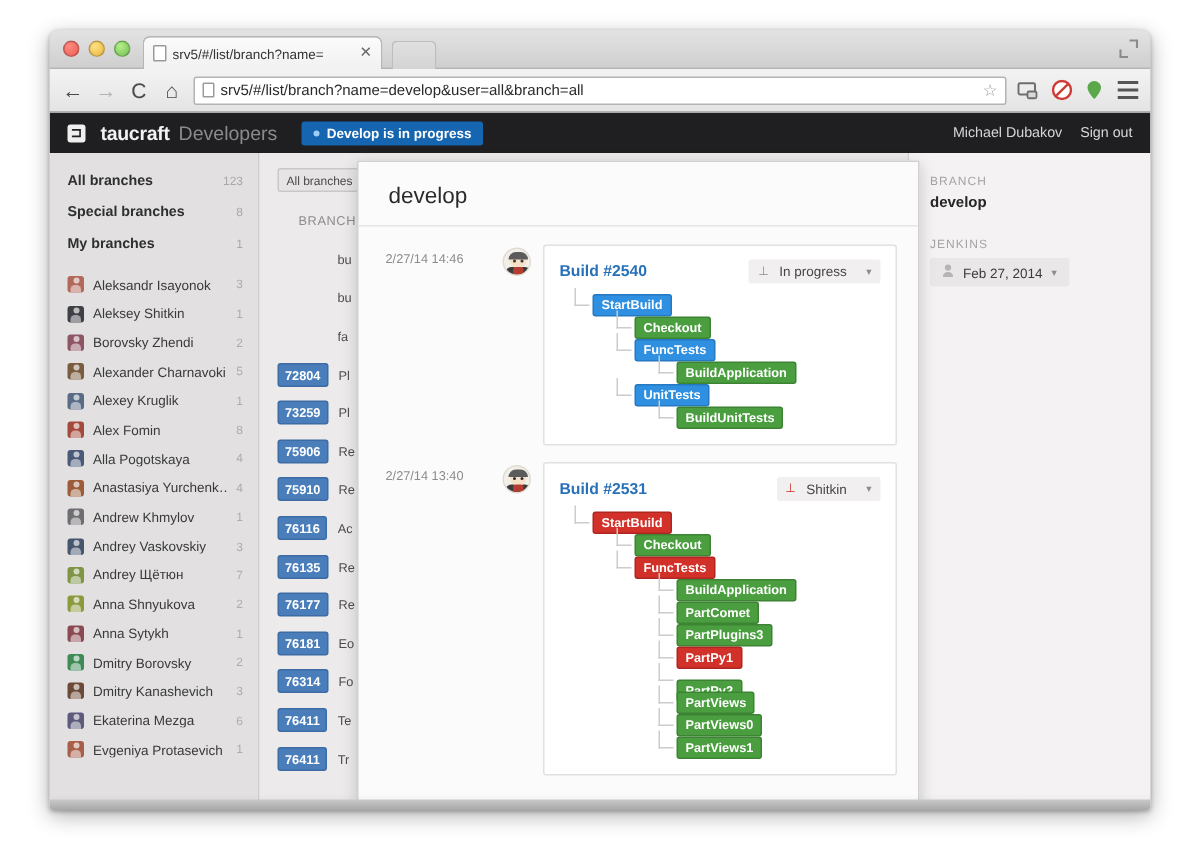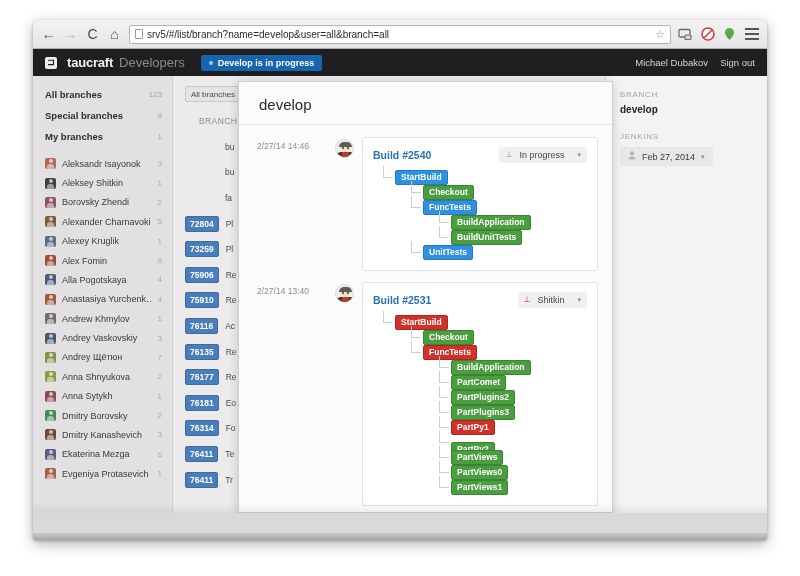--- a/index.html
+++ b/index.html
@@ -207,20 +207,38 @@
     position:absolute; left:0; bottom:0; width:100%; height:7px;
     background:linear-gradient(#c9c9c9,#a8a8a8);
   }
 </style>
 </head>
 <body>
 
 <div class="stage">
   <div class="browser">
 
+    <div class="titlebar">
+      <div class="lights">
+        <div class="light l-red"></div>
+        <div class="light l-yel"></div>
+        <div class="light l-grn"></div>
+      </div>
+      <div class="tab">
+        <div class="favicon"></div>
+        <div class="tab-title">srv5/#/list/branch?name=</div>
+        <div class="tab-close">✕</div>
+      </div>
+      <div class="tab-new"></div>
+      <div class="win-expand">
+        <svg width="13" height="13" viewBox="0 0 13 13">
+            <path d="M7 1h5v5M6 12H1V7" fill="none" stroke="#8b8b8b" stroke-width="1.4"></path>
+          </svg>
+      </div>
+    </div>
 
     <div class="toolbar">
       <div class="nav-btn">←</div>
       <div class="nav-btn disabled">→</div>
       <div class="nav-btn">C</div>
       <div class="nav-btn">⌂</div>
       <div class="urlbar">
         <div class="page-ico"></div>
         <div class="url-text">srv5/#/list/branch?name=develop&amp;user=all&amp;branch=all</div>
         <div class="star">☆</div>
@@ -488,26 +506,26 @@
                   </div>
                   <div class="tnode">
                     <span class="conn" style="left: 38px; top: -4px; width: 10px; height: 12px;"></span>
                     <span class="chip blue" style="margin-left: 50px;">FuncTests</span>
                   </div>
                   <div class="tnode">
                     <span class="conn" style="left: 66px; top: -4px; width: 10px; height: 12px;"></span>
                     <span class="chip green" style="margin-left: 78px;">BuildApplication</span>
                   </div>
                   <div class="tnode">
-                    <span class="conn" style="left: 66px; top: -4px; width: 10px; height: 12px;"></span>
-                    <span class="chip green" style="margin-left: 78px;">BuildUnitTests</span>
-                  </div>
-                  <div class="tnode">
                     <span class="conn" style="left: 38px; top: -4px; width: 10px; height: 12px;"></span>
                     <span class="chip blue" style="margin-left: 50px;">UnitTests</span>
+                  </div>
+                  <div class="tnode">
+                    <span class="conn" style="left: 66px; top: -4px; width: 10px; height: 12px;"></span>
+                    <span class="chip green" style="margin-left: 78px;">BuildUnitTests</span>
                   </div>
                 </div>
               </div>
             </div>
             <div class="build-block">
               <div class="build-meta">
                 <div class="build-time">2/27/14 13:40</div>
               </div>
               <div class="jenkins-av">
                 <span class="body"></span>
@@ -542,24 +560,20 @@
                   <div class="tnode">
                     <span class="conn" style="left: 66px; top: -4px; width: 10px; height: 12px;"></span>
                     <span class="chip green" style="margin-left: 78px;">BuildApplication</span>
                   </div>
                   <div class="tnode">
                     <span class="conn" style="left: 66px; top: -4px; width: 10px; height: 12px;"></span>
                     <span class="chip green" style="margin-left: 78px;">PartComet</span>
                   </div>
                   <div class="tnode">
                     <span class="conn" style="left: 66px; top: -4px; width: 10px; height: 12px;"></span>
-                    <span class="chip green" style="margin-left: 78px;">PartPlugins2</span>
-                  </div>
-                  <div class="tnode">
-                    <span class="conn" style="left: 66px; top: -4px; width: 10px; height: 12px;"></span>
                     <span class="chip green" style="margin-left: 78px;">PartPlugins3</span>
                   </div>
                   <div class="tnode">
                     <span class="conn" style="left: 66px; top: -4px; width: 10px; height: 12px;"></span>
                     <span class="chip red" style="margin-left: 78px;">PartPy1</span>
                   </div>
                   <div class="tnode">
                     <span class="conn" style="left: 66px; top: -4px; width: 10px; height: 12px;"></span>
                     <span class="chip green" style="margin-left: 78px; margin-top: 14px;">PartPy2</span>
                   </div>

